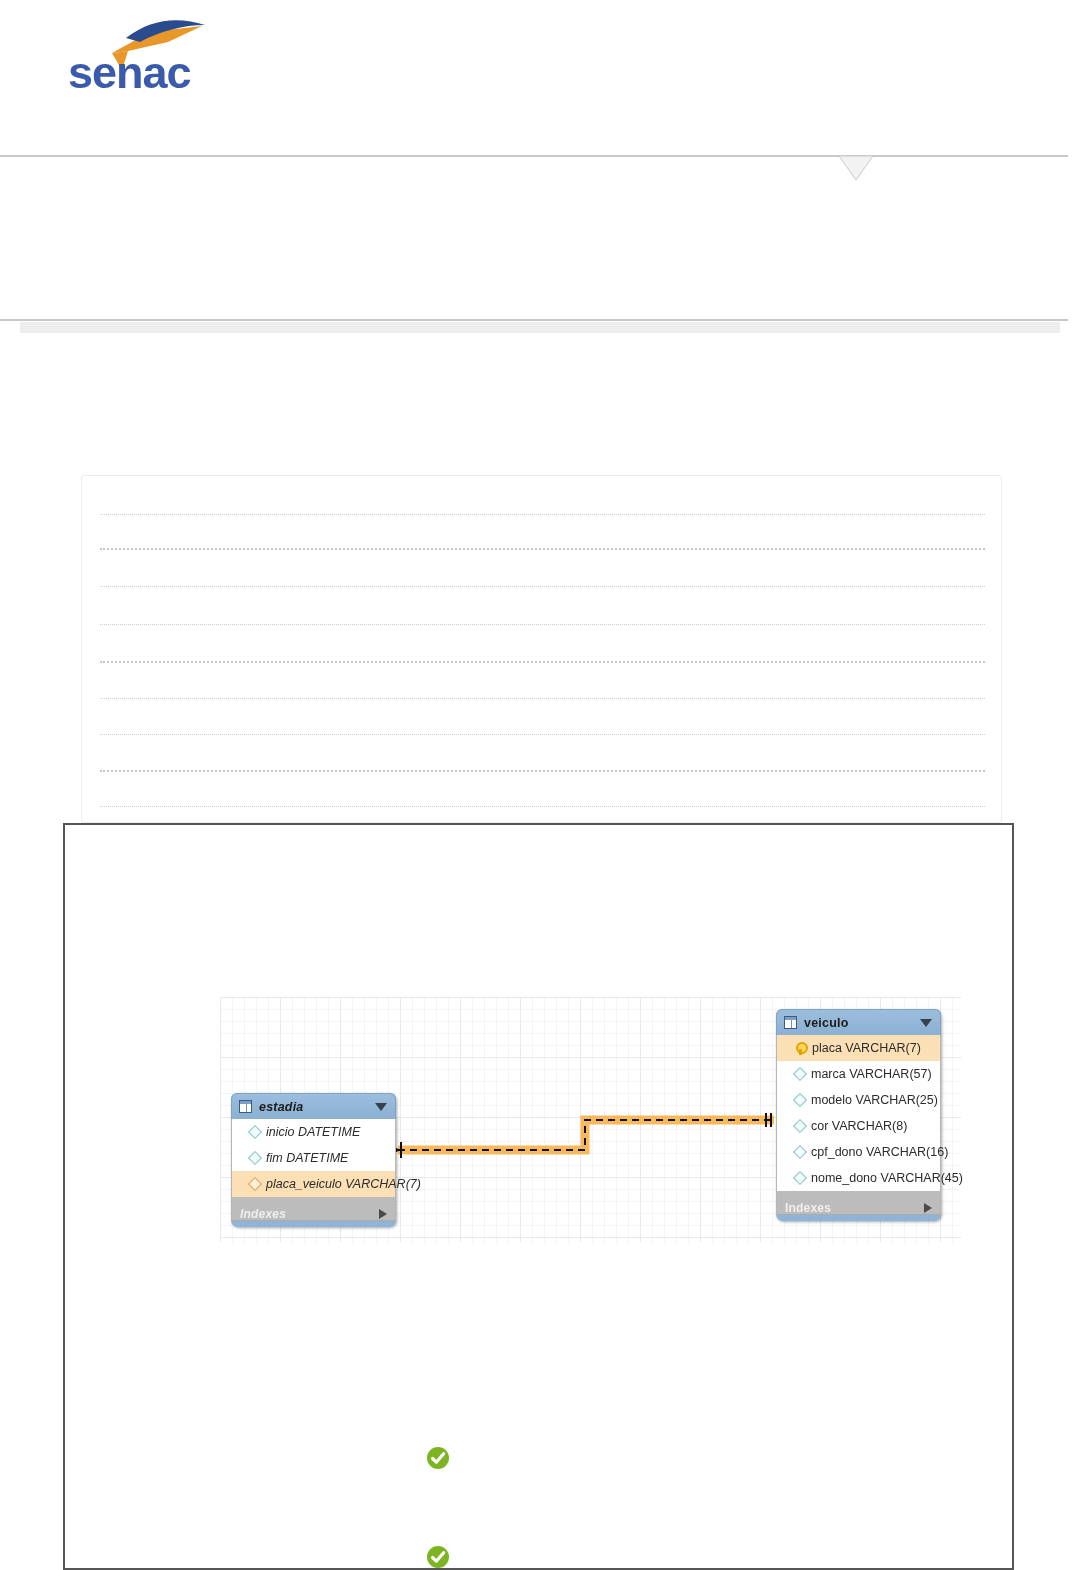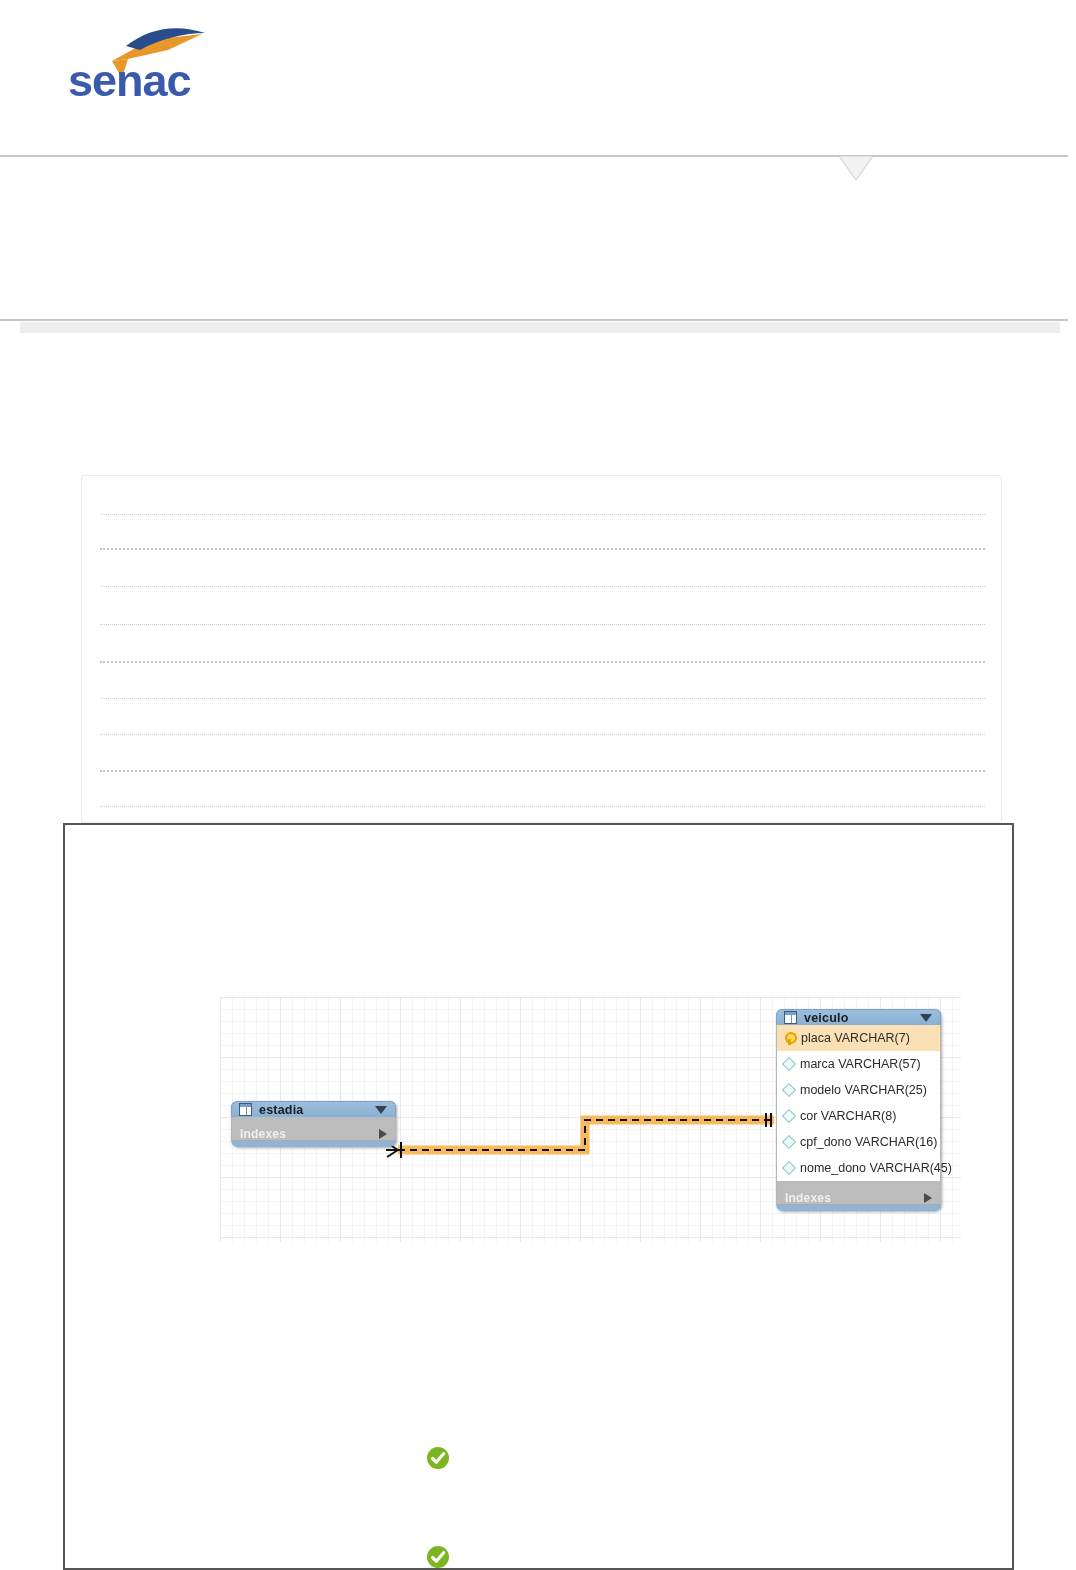--- a/index.html
+++ b/index.html
@@ -7,21 +7,21 @@
   html, body { margin:0; padding:0; }
   body {
     width:1076px; height:1570px;
     background:#ffffff;
     font-family:"Liberation Sans", sans-serif;
     position:relative;
     overflow:hidden;
   }
 
   
-  .logo-wrap { position:absolute; left:50px; top:20px; width:190px; height:92px; }
+  .logo-wrap { position:absolute; left:50px; top:12px; width:190px; height:92px; }
   .logo-svg { display:block; }
 
   
   .hr-top {
     position:absolute; left:0; top:155px; width:1068px; height:2px;
     background:#c9c9c9;
   }
   .hr-chevron {
     position:absolute; left:838px; top:156px; width:36px; height:26px;
   }
@@ -72,21 +72,21 @@
   .eer-table {
     position:absolute;
     border-radius:7px;
     background:#8fb4d6;
     box-shadow:1px 1px 3px rgba(0,0,0,.35);
     padding-bottom:6px;
     font-size:12px;
     color:#333;
   }
   .eer-head {
-    height:16px;
+    height:26px;
     display:flex; align-items:center;
     padding:0 8px 0 7px;
     border-radius:6px 6px 0 0;
     background:linear-gradient(to bottom,#9cbedd 0%, #8bb0d3 100%);
     border:1px solid #7ea3c4;
     border-bottom:none;
   }
   .tbl-icon {
     width:13px; height:13px; margin-right:7px; flex:0 0 auto;
     background:#ffffff;
@@ -117,21 +117,21 @@
     border-bottom:5px solid transparent;
     border-left:8px solid #4a4a4a;
   }
   .cols {
     background:#ffffff;
     border-left:1px solid #b6b6b6;
     border-right:1px solid #b6b6b6;
   }
   .col-row {
     height:26px; display:flex; align-items:center;
-    padding-left:7px; padding-right:8px;
+    padding-left:18px; padding-right:8px;
     white-space:nowrap;
     font-size:12.5px; color:#2b2b2b;
   }
   .col-row.pk  { background:#fbe0b5; }
   .col-row.fk  { background:#fbe0b5; }
   .key-icon {
     width:11px;height:13px;margin-right:6px;flex:0 0 auto;position:relative;
   }
   .key-icon::before{
     content:"";position:absolute;left:1px;top:0;width:8px;height:8px;
@@ -217,25 +217,39 @@
       <path d="M396,1148 L385,1141 M396,1148 L385,1155 M396,1148 L384,1148" stroke="#111111" stroke-width="2" fill="none"></path>
       <line x1="399" y1="1140" x2="399" y2="1156" stroke="#111111" stroke-width="2"></line>
     </g>
 
     <g transform="translate(-63,-823)">
       <line x1="764" y1="1111" x2="764" y2="1125" stroke="#111111" stroke-width="2"></line>
       <line x1="769" y1="1111" x2="769" y2="1125" stroke="#111111" stroke-width="2"></line>
     </g>
   </svg>
 
-  <div class="eer-table" style="left:166px; top:276px; width:165px;">
+  <div class="eer-table" style="left:166px; top:268px; width:165px;font-style:italic;">
     <div class="eer-head">
       <span class="tbl-icon"></span>
       <span class="tbl-title">estadia</span>
       <span class="caret-down"></span>
+    </div>
+    <div class="cols">
+      <div class="col-row">
+        <span class="diamond"></span>
+        <span>inicio DATETIME</span>
+      </div>
+      <div class="col-row">
+        <span class="diamond"></span>
+        <span>fim DATETIME</span>
+      </div>
+      <div class="col-row fk">
+        <span class="diamond fkd"></span>
+        <span>placa_veiculo VARCHAR(7)</span>
+      </div>
     </div>
     <div class="footer-bar">
       <span class="footer-label">Indexes</span>
       <span class="caret-right"></span>
     </div>
   </div>
 
   <div class="eer-table" style="left:711px; top:184px; width:165px;">
     <div class="eer-head">
       <span class="tbl-icon"></span>

